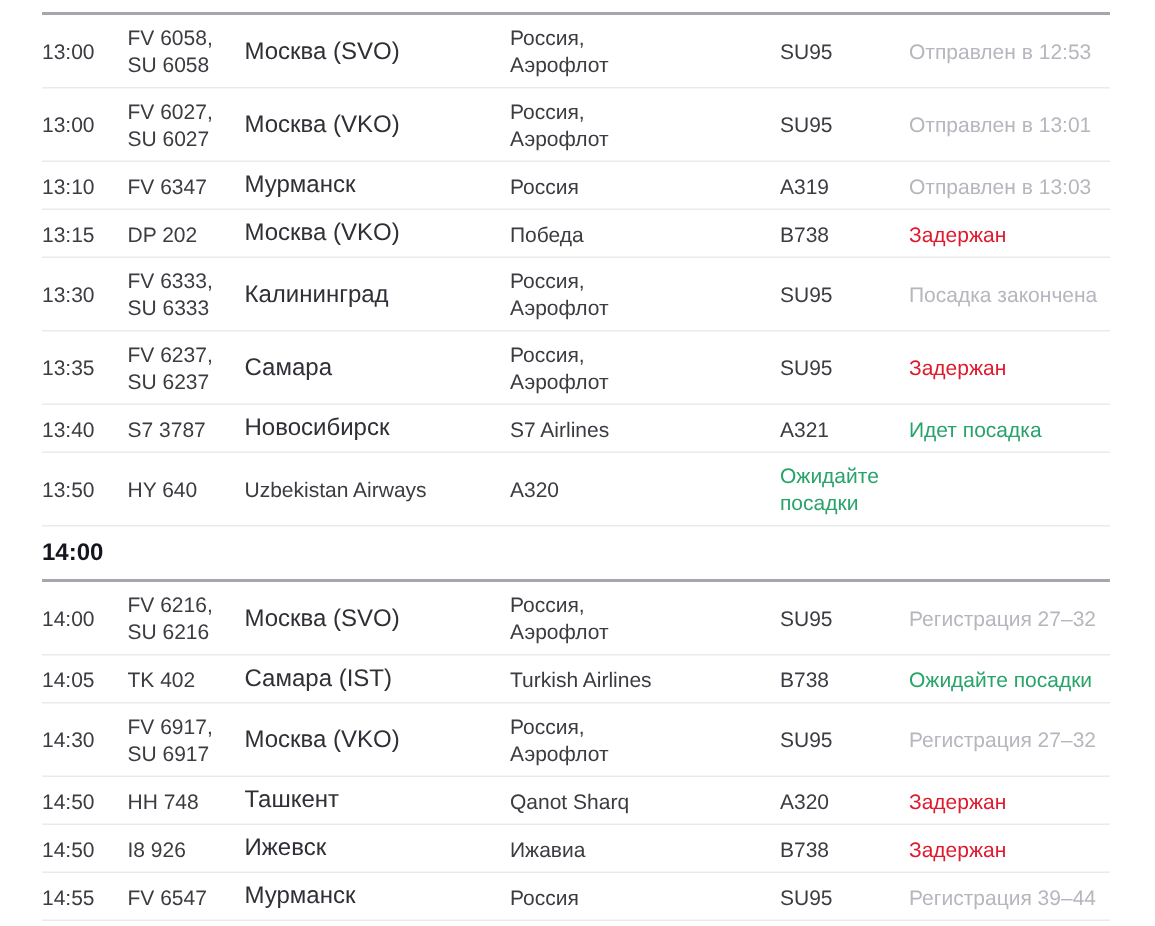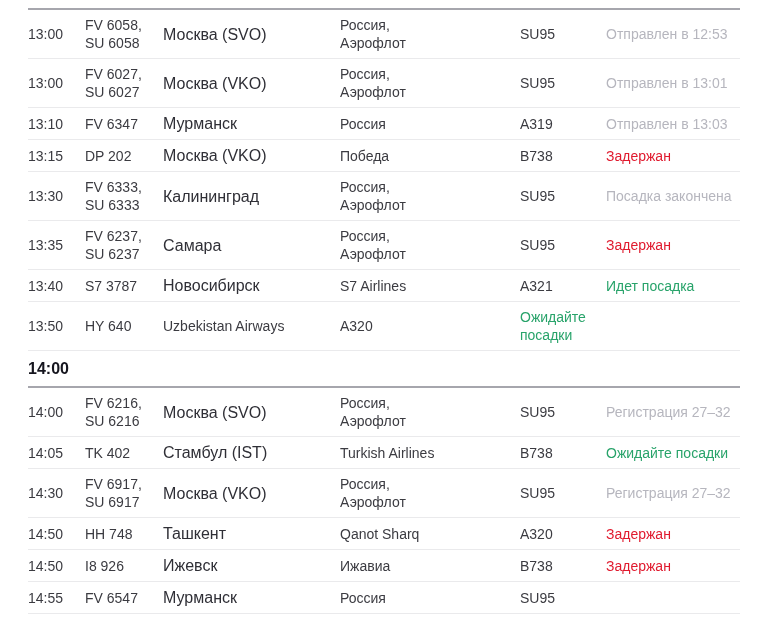--- a/index.html
+++ b/index.html
@@ -147,21 +147,21 @@
 SU 6216</div>
     <div class="cell dest">Москва (SVO)</div>
     <div class="cell airline">Россия,
 Аэрофлот</div>
     <div class="cell aircraft">SU95</div>
     <div class="cell status status-muted">Регистрация 27–32</div>
   </div>
         <div class="row">
     <div class="cell time">14:05</div>
     <div class="cell flights">TK 402</div>
-    <div class="cell dest">Стамбул (IST)</div>
+    <div class="cell dest">Самара (IST)</div>
     <div class="cell airline">Turkish Airlines</div>
     <div class="cell aircraft">B738</div>
     <div class="cell status status-ok">Ожидайте посадки</div>
   </div>
         <div class="row">
     <div class="cell time">14:30</div>
     <div class="cell flights">FV 6917,
 SU 6917</div>
     <div class="cell dest">Москва (VKO)</div>
     <div class="cell airline">Россия,
@@ -184,20 +184,21 @@
     <div class="cell airline">Ижавиа</div>
     <div class="cell aircraft">B738</div>
     <div class="cell status status-delayed">Задержан</div>
   </div>
         <div class="row">
     <div class="cell time">14:55</div>
     <div class="cell flights">FV 6547</div>
     <div class="cell dest">Мурманск</div>
     <div class="cell airline">Россия</div>
     <div class="cell aircraft">SU95</div>
+    <div class="cell status status-muted">Регистрация 39–44</div>
   </div>
       </div>
   </section>
     <section class="section">
     <h3 class="section-header">15:00</h3>
 
   </section>
   </div>
 
 </body></html>

